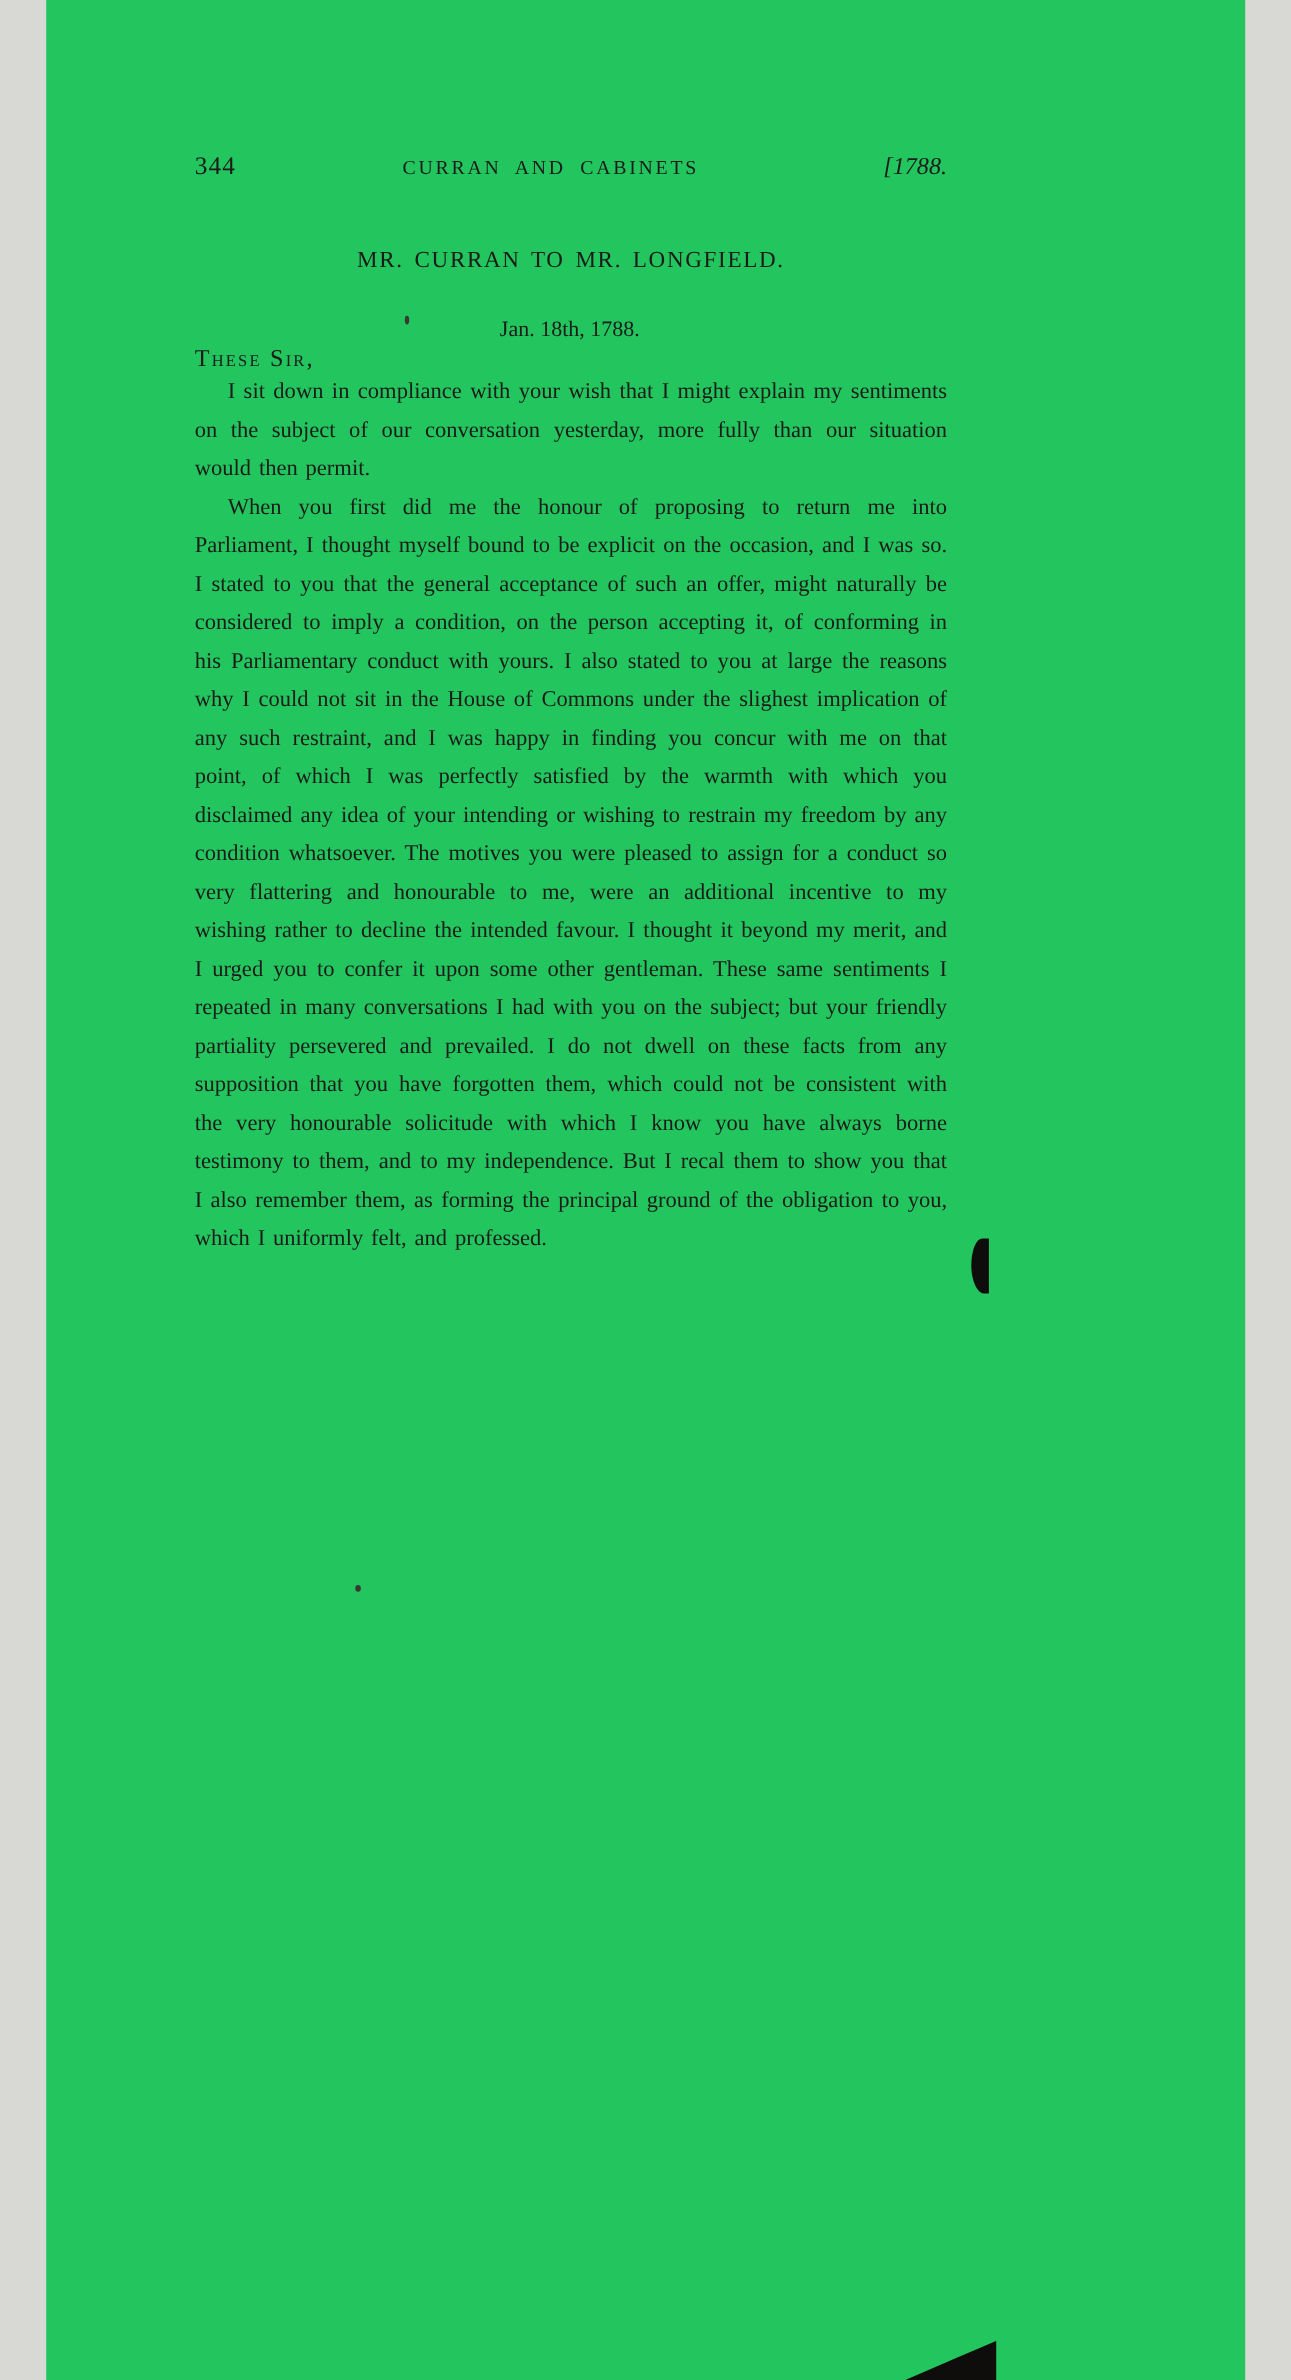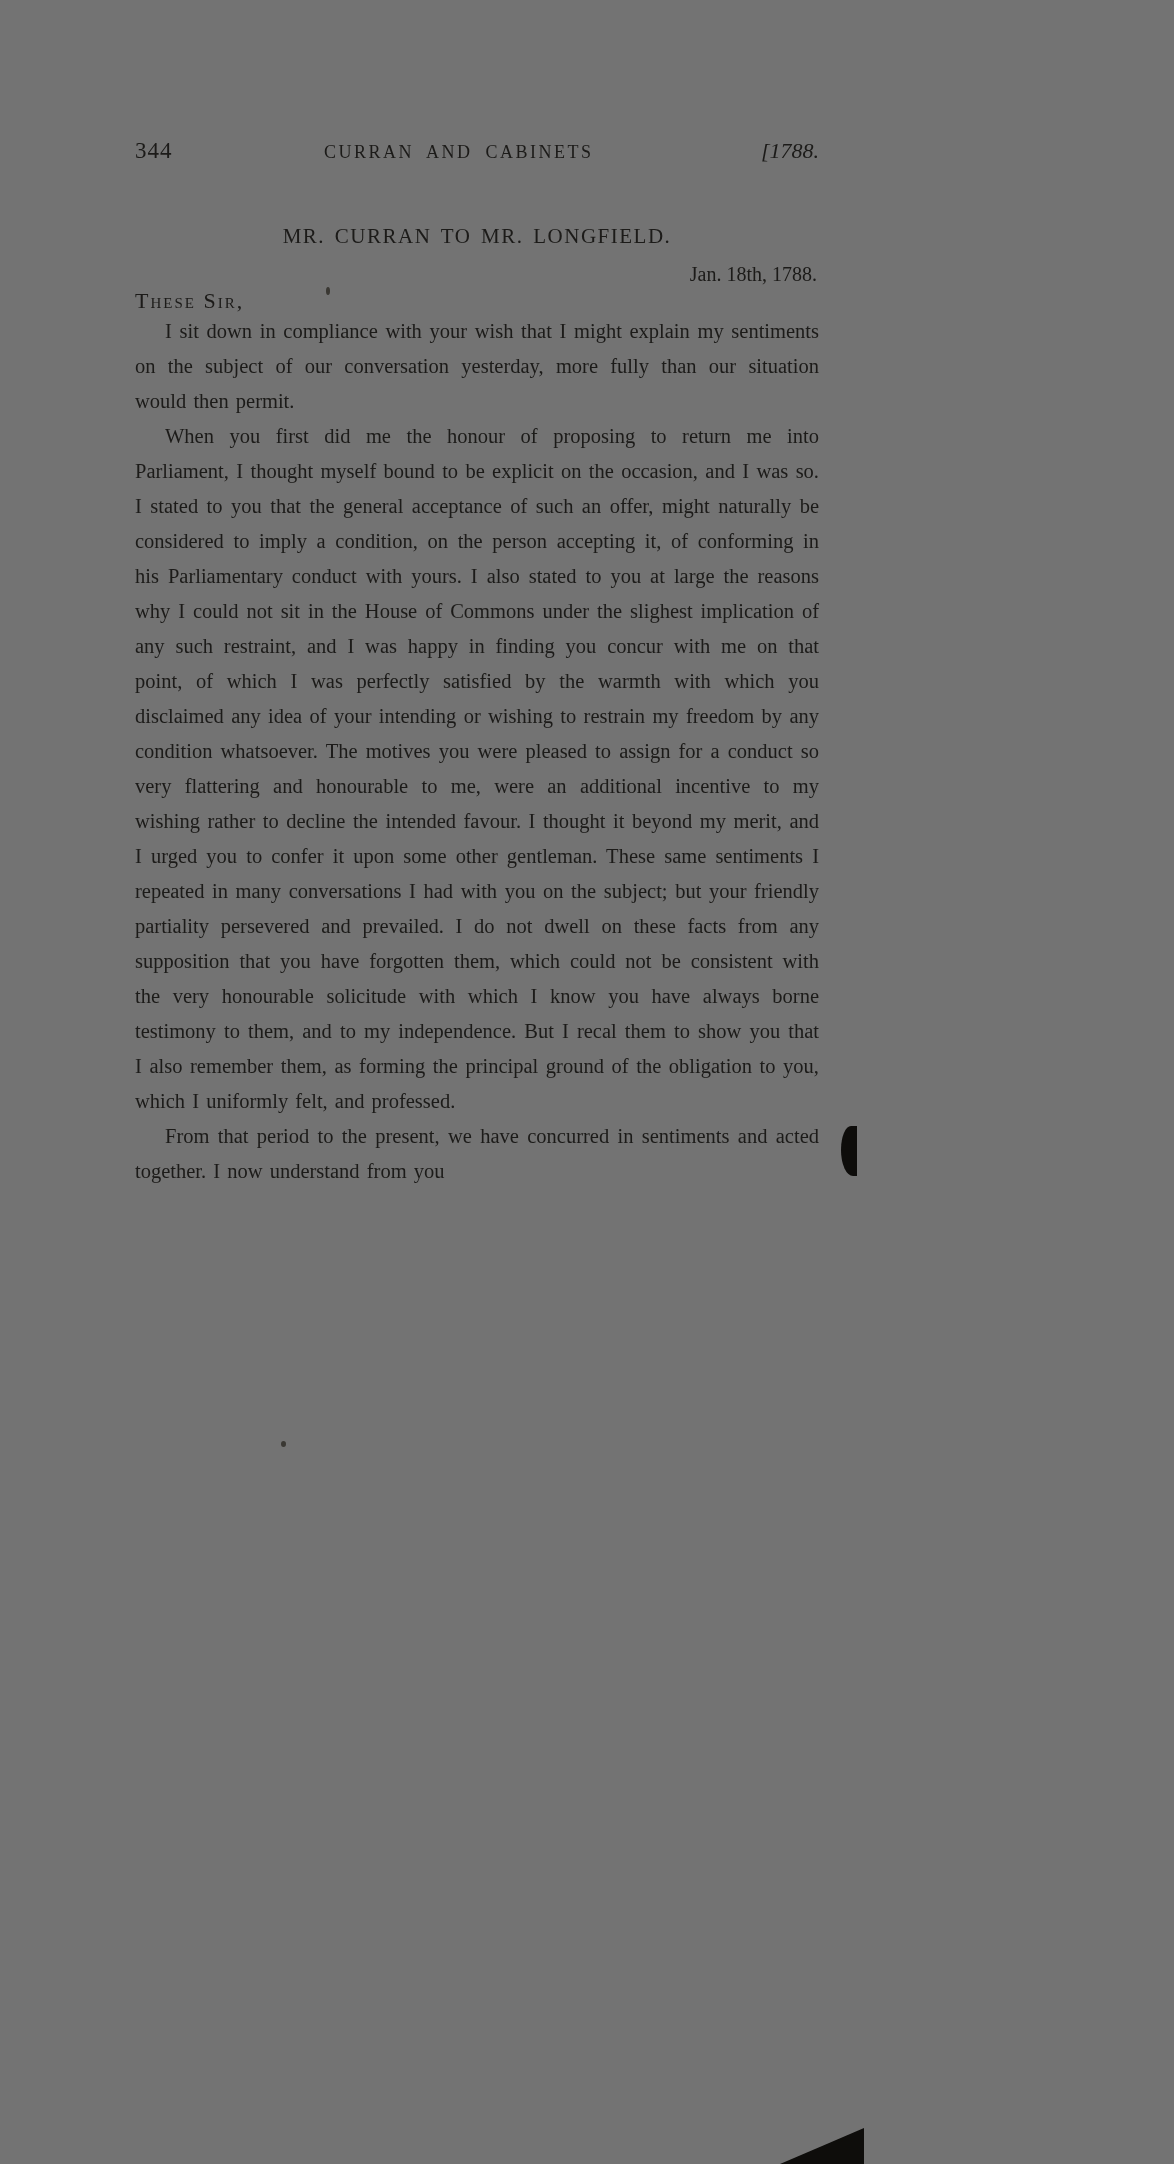--- a/index.html
+++ b/index.html
@@ -2,24 +2,24 @@
 <html><head>
 <meta charset="utf-8">
 <style>
   html, body {
     margin: 0;
     padding: 0;
     background: #d8d8d4;
   }
   .page {
     position: relative;
-    width: 1174px;
+    width: 1090px;
     height: 2164px;
     margin: 0 auto;
-    background: #737373;
+    background: #22c55e;
     overflow: hidden;
     font-family: "Liberation Serif", "DejaVu Serif", serif;
     color: #1c1b19;
   }
   .content {
     position: absolute;
     left: 135px;
     top: 138px;
     width: 684px;
   }
@@ -44,22 +44,22 @@
     font-style: italic;
   }
   .letter-title {
     margin-top: 60px;
     text-align: center;
     font-size: 21px;
     letter-spacing: 1.5px;
     word-spacing: 3px;
   }
   .date-line {
-    margin-top: 14px;
-    text-align: right;
+    margin-top: 39px;
+    text-align: center;
     font-size: 20px;
     padding-right: 2px;
   }
   .salutation {
     margin-top: 2px;
     font-size: 22px;
     font-variant: small-caps;
     letter-spacing: 2px;
   }
   .body-text p {
@@ -111,21 +111,20 @@
 
     <div class="letter-title">MR. CURRAN TO MR. LONGFIELD.</div>
 
     <div class="date-line">Jan. 18th, 1788.</div>
 
     <div class="salutation">These Sir,</div>
 
     <div class="body-text">
       <p>I sit down in compliance with your wish that I might explain my sentiments on the subject of our conversation yesterday, more fully than our situation would then permit.</p>
       <p>When you first did me the honour of proposing to return me into Parliament, I thought myself bound to be explicit on the occasion, and I was so.  I stated to you that the general acceptance of such an offer, might naturally be considered to imply a condition, on the person accepting it, of conforming in his Parliamentary conduct with yours.  I also stated to you at large the reasons why I could not sit in the House of Commons under the slighest implication of any such restraint, and I was happy in finding you concur with me on that point, of which I was perfectly satisfied by the warmth with which you disclaimed any idea of your intending or wishing to restrain my freedom by any condition whatsoever.  The motives you were pleased to assign for a conduct so very flattering and honourable to me, were an additional incentive to my wishing rather to decline the intended favour.  I thought it beyond my merit, and I urged you to confer it upon some other gentleman.  These same sentiments I repeated in many conversations I had with you on the subject; but your friendly partiality persevered and prevailed.  I do not dwell on these facts from any supposition that you have forgotten them, which could not be consistent with the very honourable solicitude with which I know you have always borne testimony to them, and to my independence.  But I recal them to show you that I also remember them, as forming the principal ground of the obligation to you, which I uniformly felt, and professed.</p>
-      <p>From that period to the present, we have concurred in sentiments and acted together.  I now understand from you</p>
     </div>
 
   </div>
 
   <div class="ink-blot-right"></div>
   <div class="ink-wedge-bottom"></div>
   <div class="speck speck-a"></div>
   <div class="speck speck-b"></div>
 
 </div>

